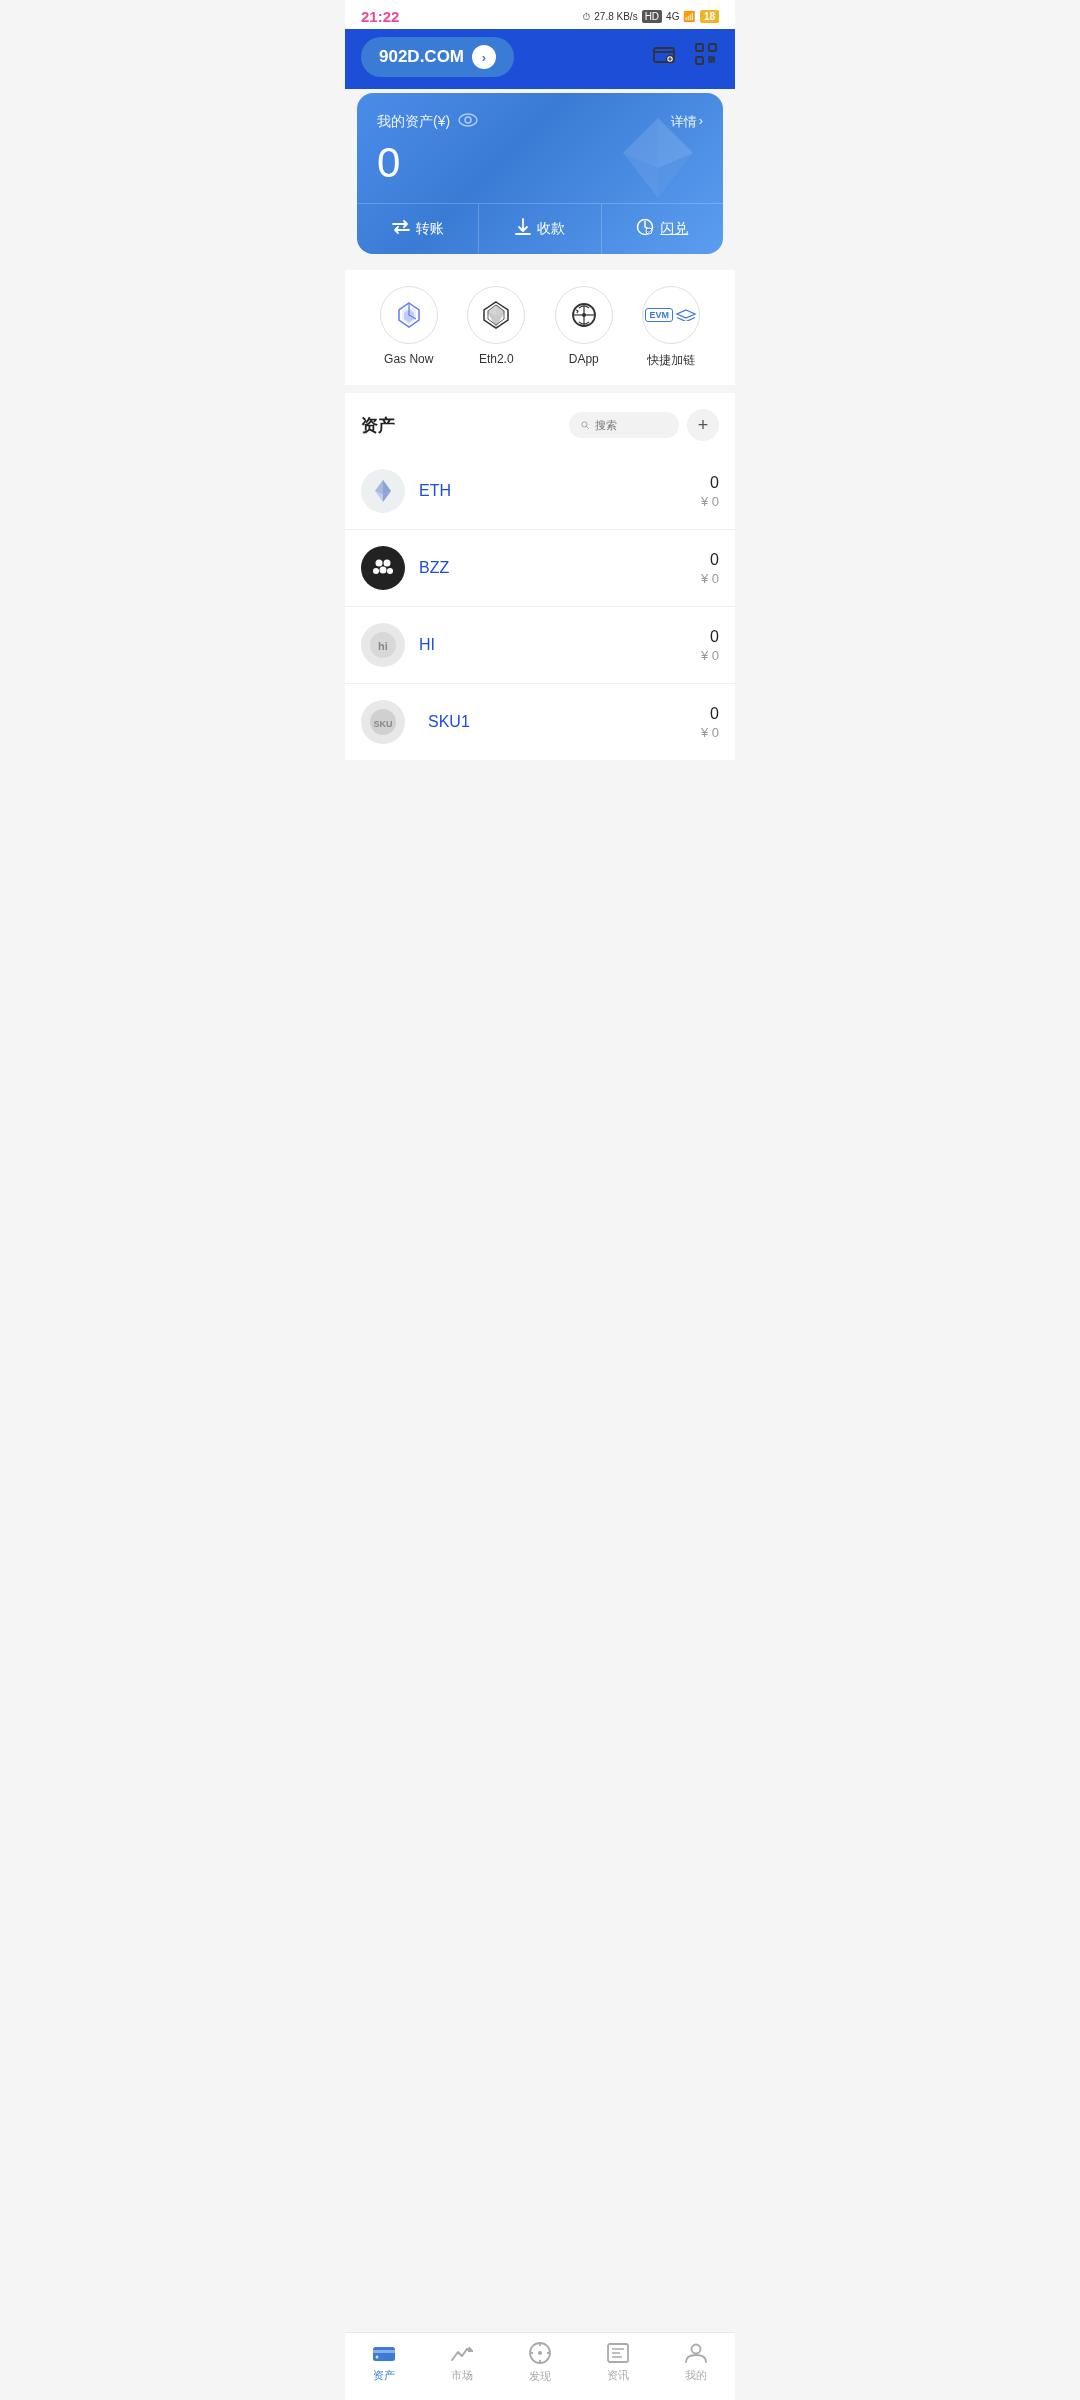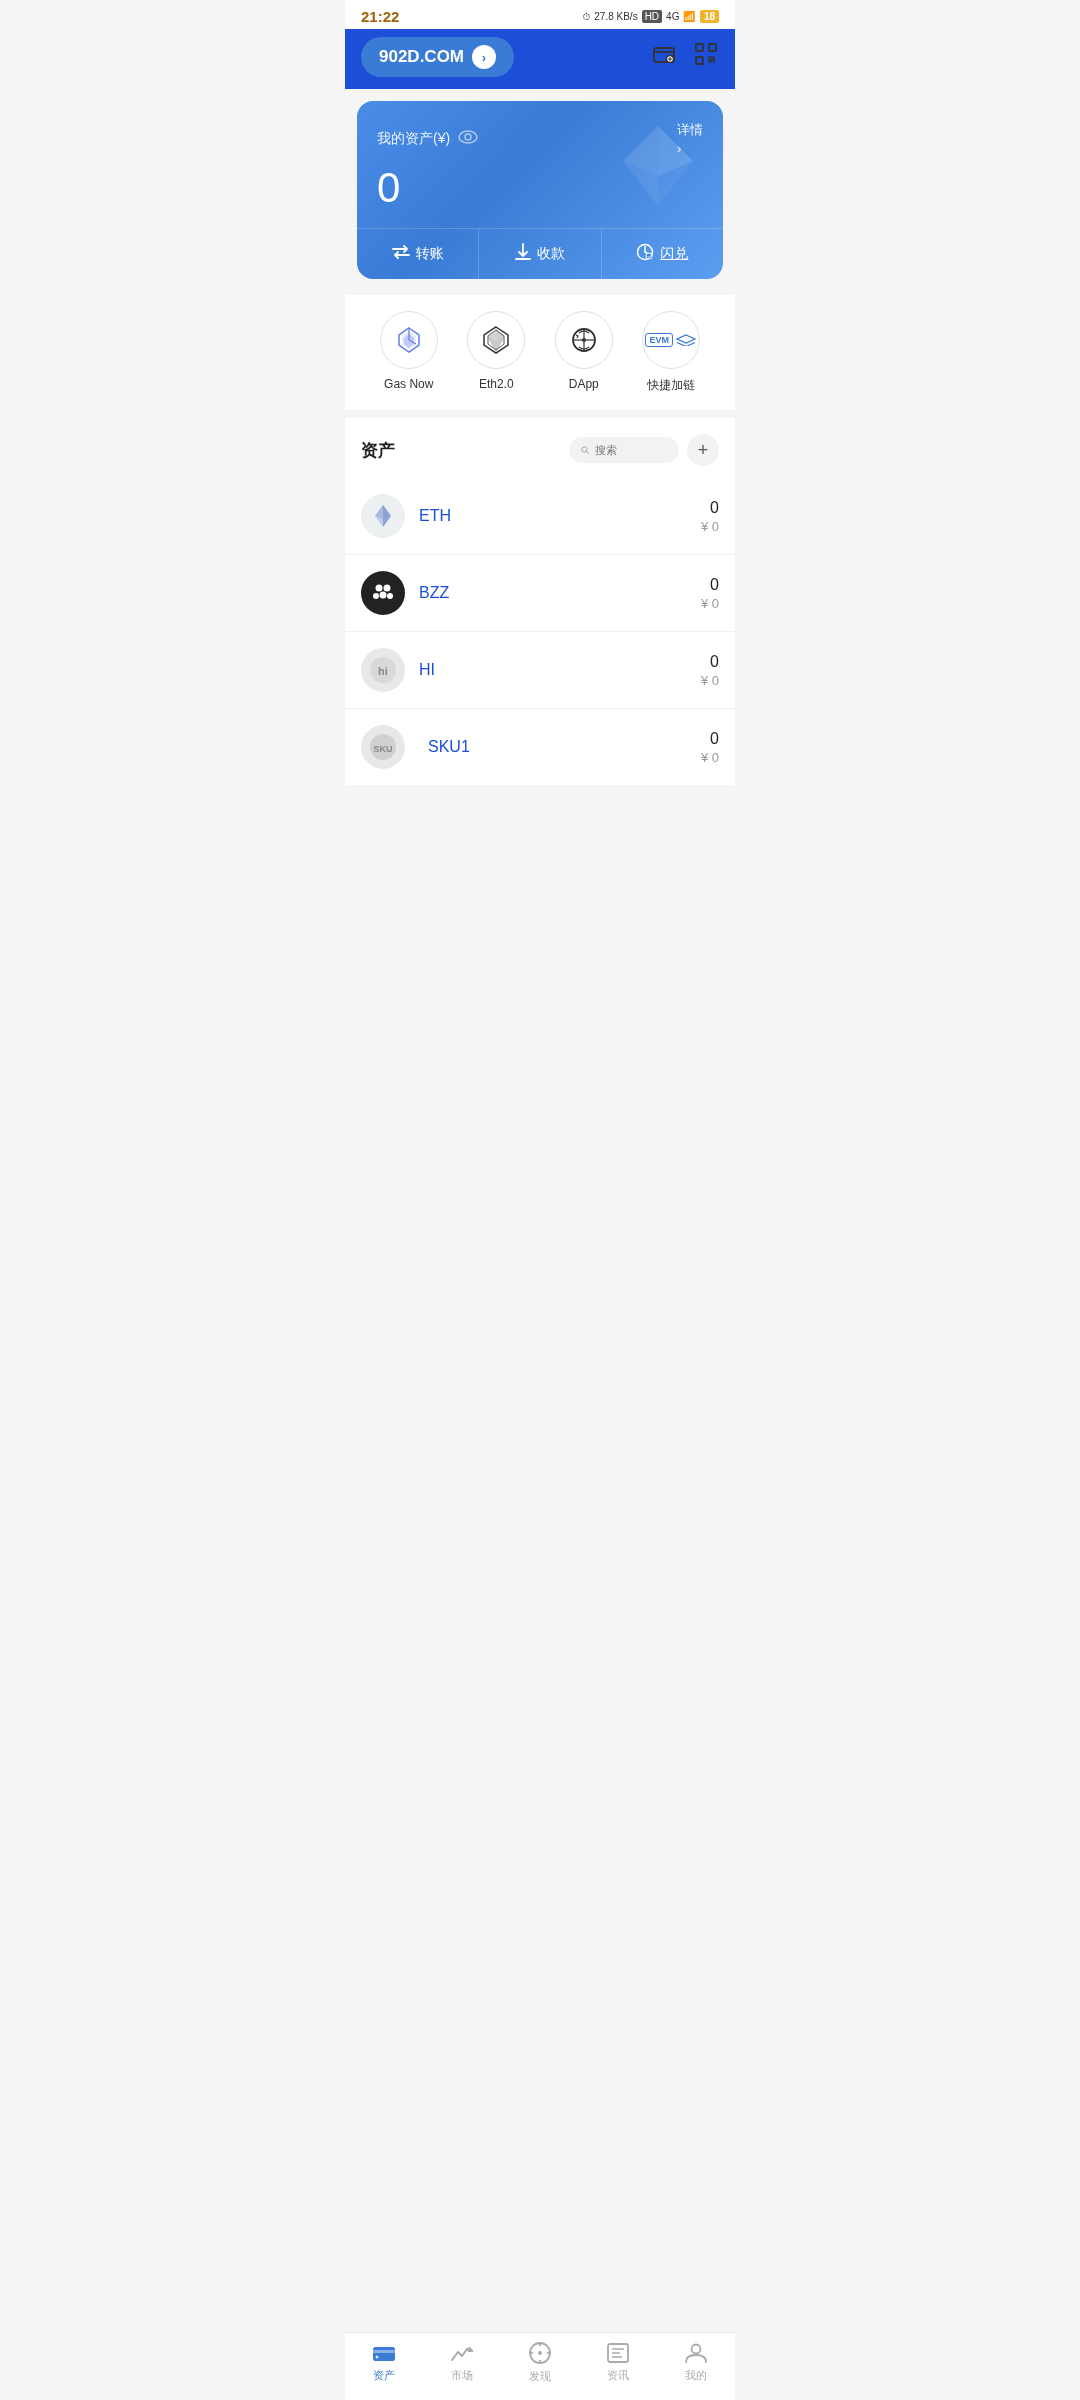--- a/index.html
+++ b/index.html
@@ -18,21 +18,21 @@
     .status-bar {
       display: flex;
       justify-content: space-between;
       align-items: center;
       padding: 8px 16px 4px;
       background: #fff;
     }
     .status-time {
       font-size: 15px;
       font-weight: 600;
-      color: #a16207;
+      color: #ec4899;
     }
     .status-icons {
       display: flex;
       align-items: center;
       gap: 4px;
       font-size: 11px;
       color: #333;
     }
     .status-icons span {
       font-size: 10px;
@@ -87,21 +87,21 @@
       align-items: center;
     }
     .header-icon {
       font-size: 22px;
       color: #333;
       cursor: pointer;
     }
 
     
     .asset-card {
-      margin: 12px 12px 16px;
+      margin: 4px 12px 16px;
       background: linear-gradient(135deg, #4a8de8 0%, #3a7bd5 40%, #5b9ef0 100%);
       border-radius: 16px;
       padding: 20px 20px 0;
       color: white;
       position: relative;
       overflow: hidden;
       min-height: 160px;
     }
     .asset-card-top {
       display: flex;
@@ -120,21 +120,20 @@
       font-size: 16px;
       opacity: 0.8;
     }
     .detail-link {
       font-size: 13px;
       opacity: 0.9;
       display: flex;
       align-items: flex-start;
       gap: 2px;
       cursor: pointer;
-      flex-direction: column;
     }
     .asset-amount {
       font-size: 42px;
       font-weight: 300;
       margin-bottom: 16px;
     }
     .eth-watermark {
       position: absolute;
       right: 20px;
       top: 20px;

